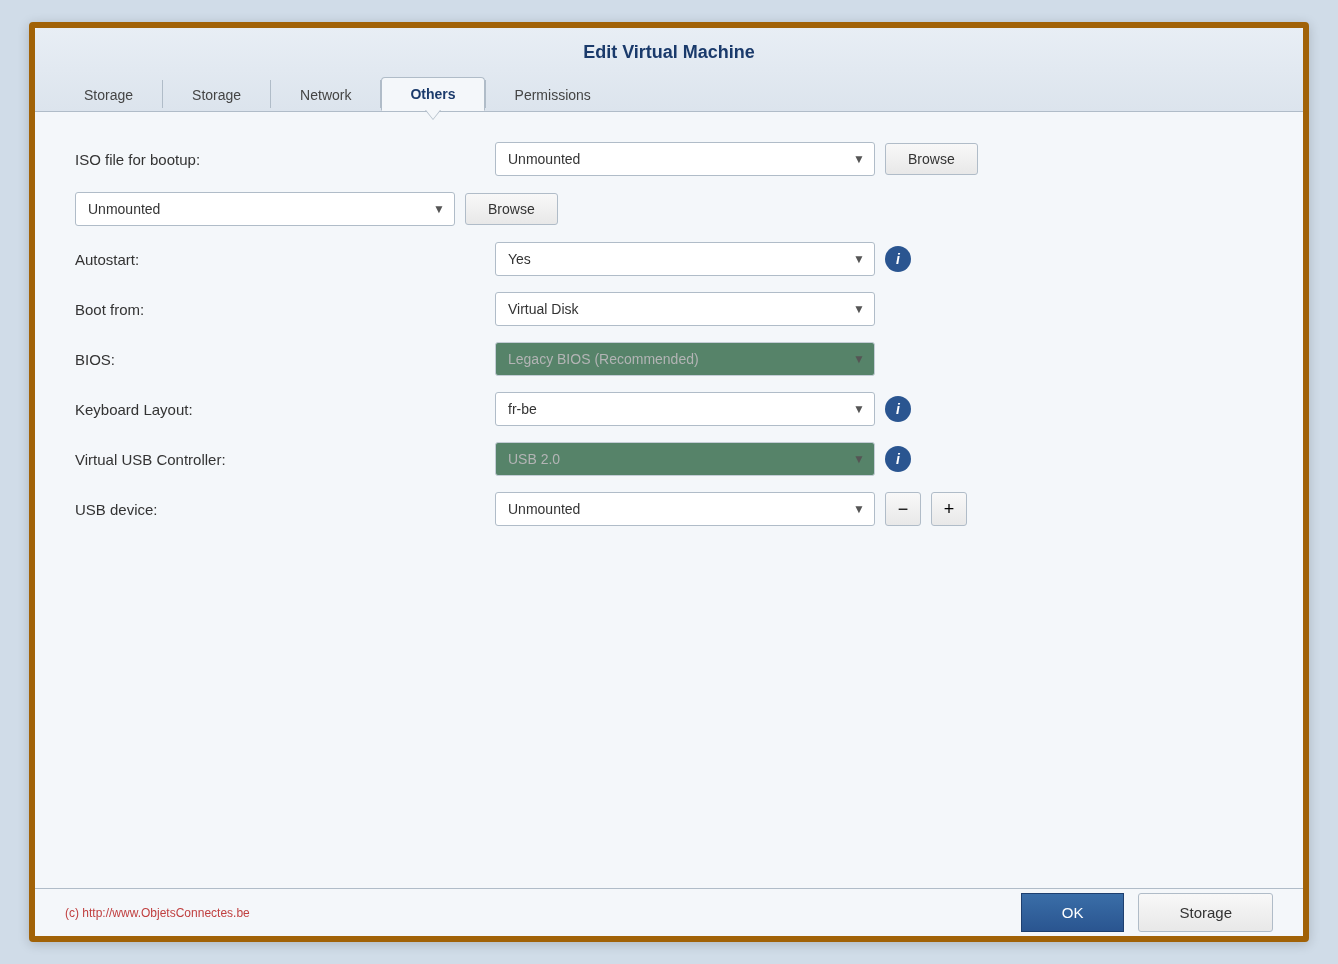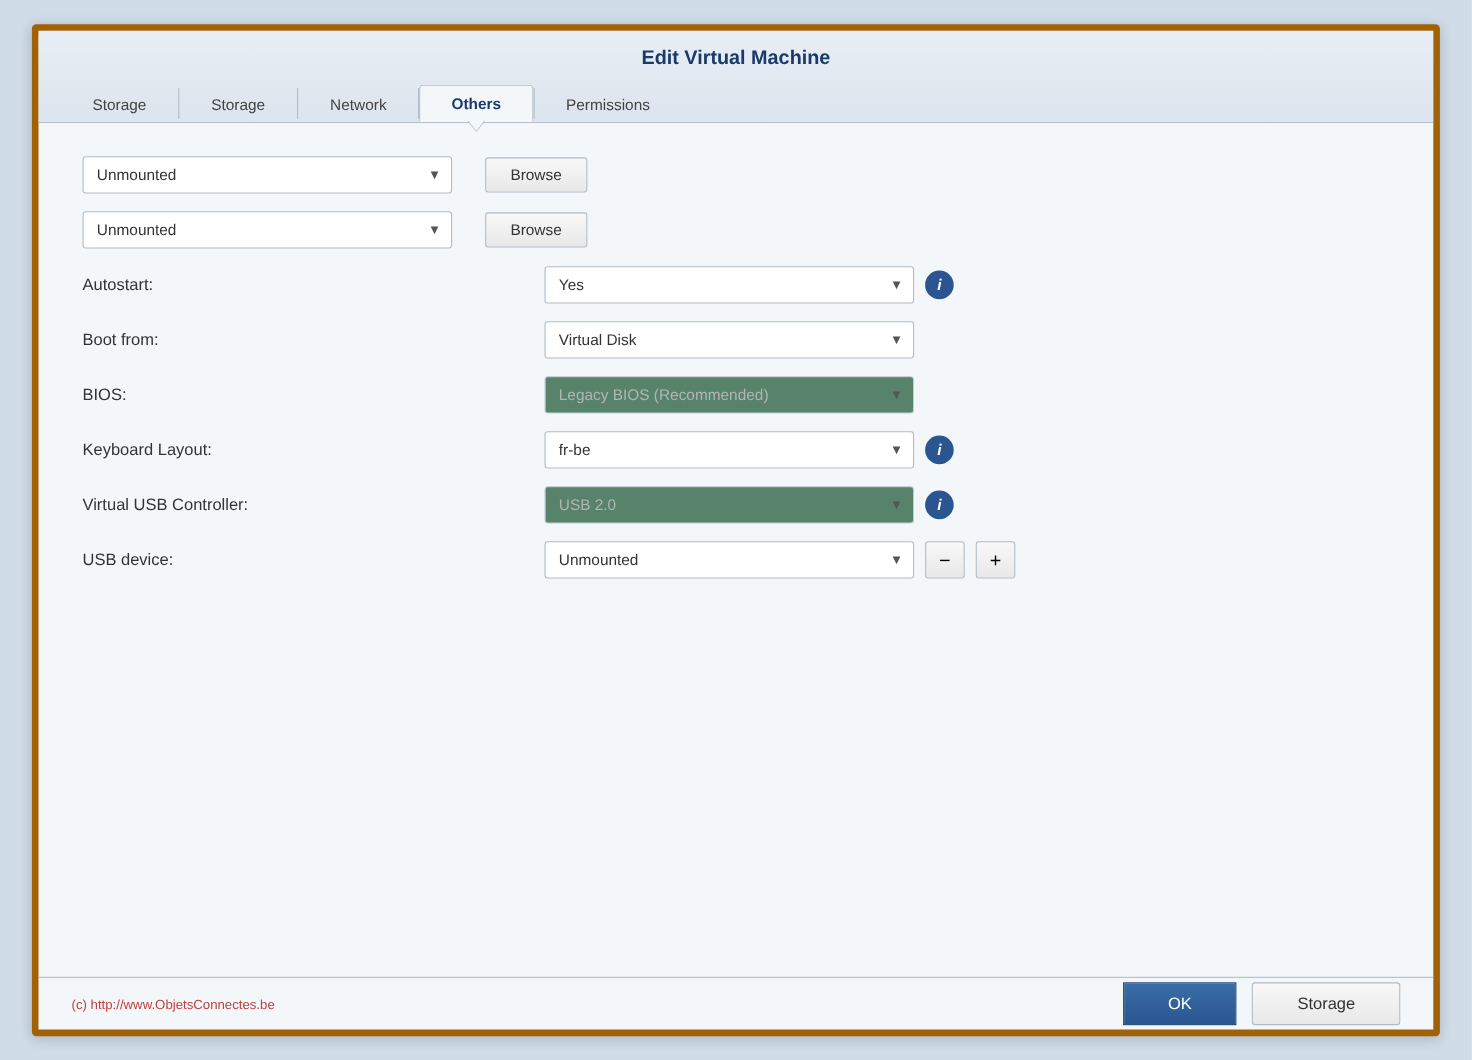--- a/index.html
+++ b/index.html
@@ -118,21 +118,21 @@
     }
 
     .form-control-group {
       display: flex;
       align-items: center;
       gap: 10px;
     }
 
     .select-wrapper {
       position: relative;
-      width: 336px;
+      width: 380px;
     }
 
     .select-wrapper select {
       width: 100%;
       padding: 8px 36px 8px 12px;
       border: 1px solid #b0bcc8;
       border-radius: 3px;
       background: #fff;
       appearance: none;
       font-size: 14px;
@@ -157,21 +157,20 @@
 
     .btn {
       padding: 7px 22px;
       border: 1px solid #b0bcc8;
       border-radius: 3px;
       background: linear-gradient(180deg, #f8f8f8 0%, #e8e8e8 100%);
       color: #333;
       font-size: 14px;
       cursor: pointer;
       white-space: nowrap;
-      margin-left: 20px;
     }
 
     .btn-primary {
       background: linear-gradient(180deg, #3a6ea8 0%, #2a5590 100%);
       color: #fff;
       border: 1px solid #1e4070;
       padding: 10px 40px;
       font-size: 15px;
     }
 
@@ -261,20 +260,21 @@
       <div class="tab-separator"></div>
       <div class="tab">
         <span>Permissions</span>
       </div>
     </div>
   </div>
 
   <div class="dialog-body">
 
     <div class="form-row">
+      <div class="form-label">ISO file for bootup:</div>
       <div class="form-control-group">
         <div class="select-wrapper">
           <select>
             <option>Unmounted</option>
           </select>
           <span class="chevron">▼</span>
         </div>
         <button class="btn">Browse</button>
       </div>
     </div>

